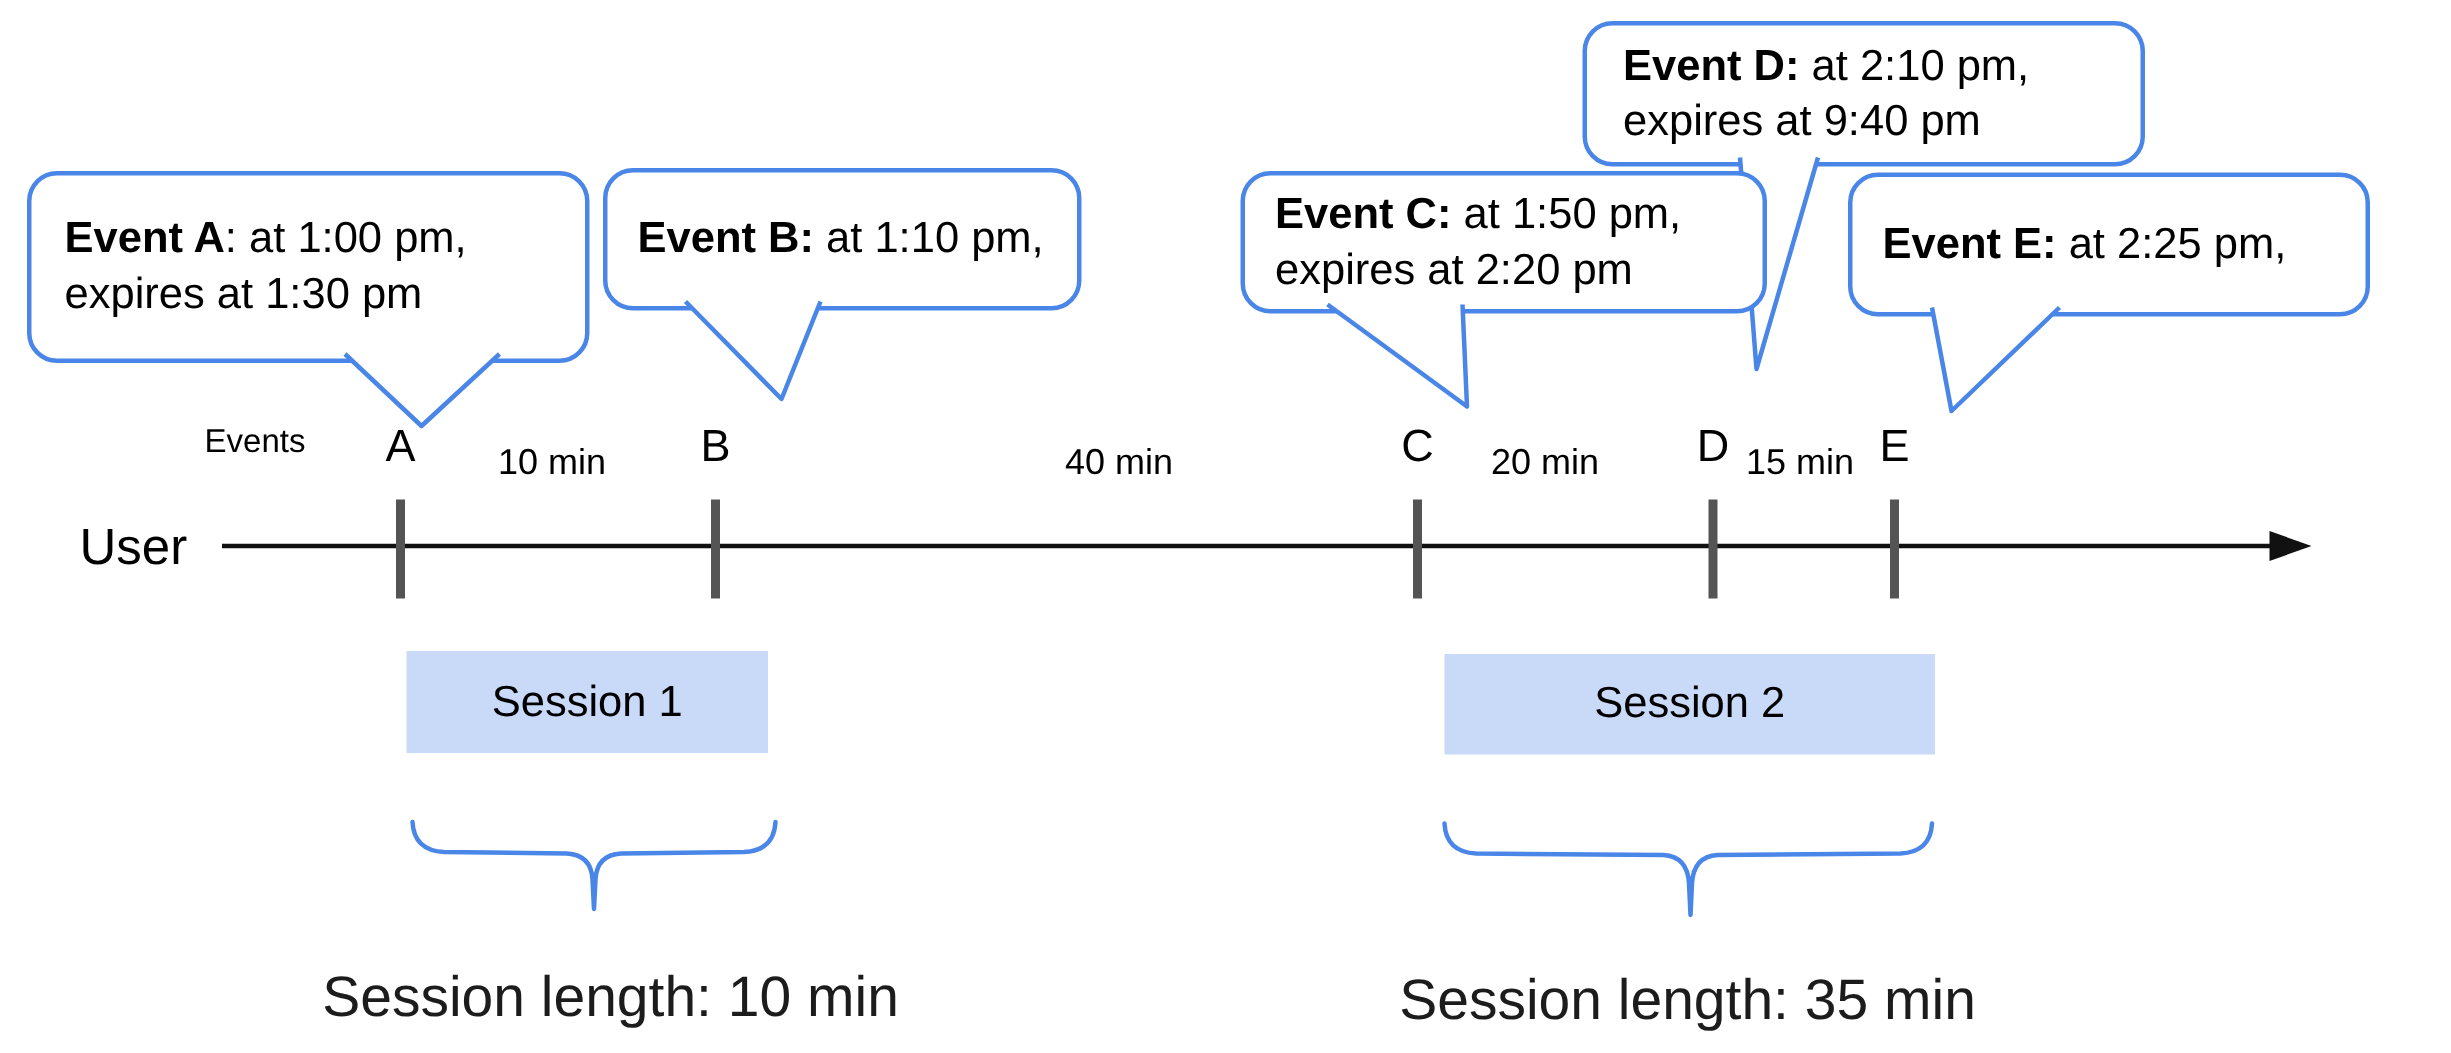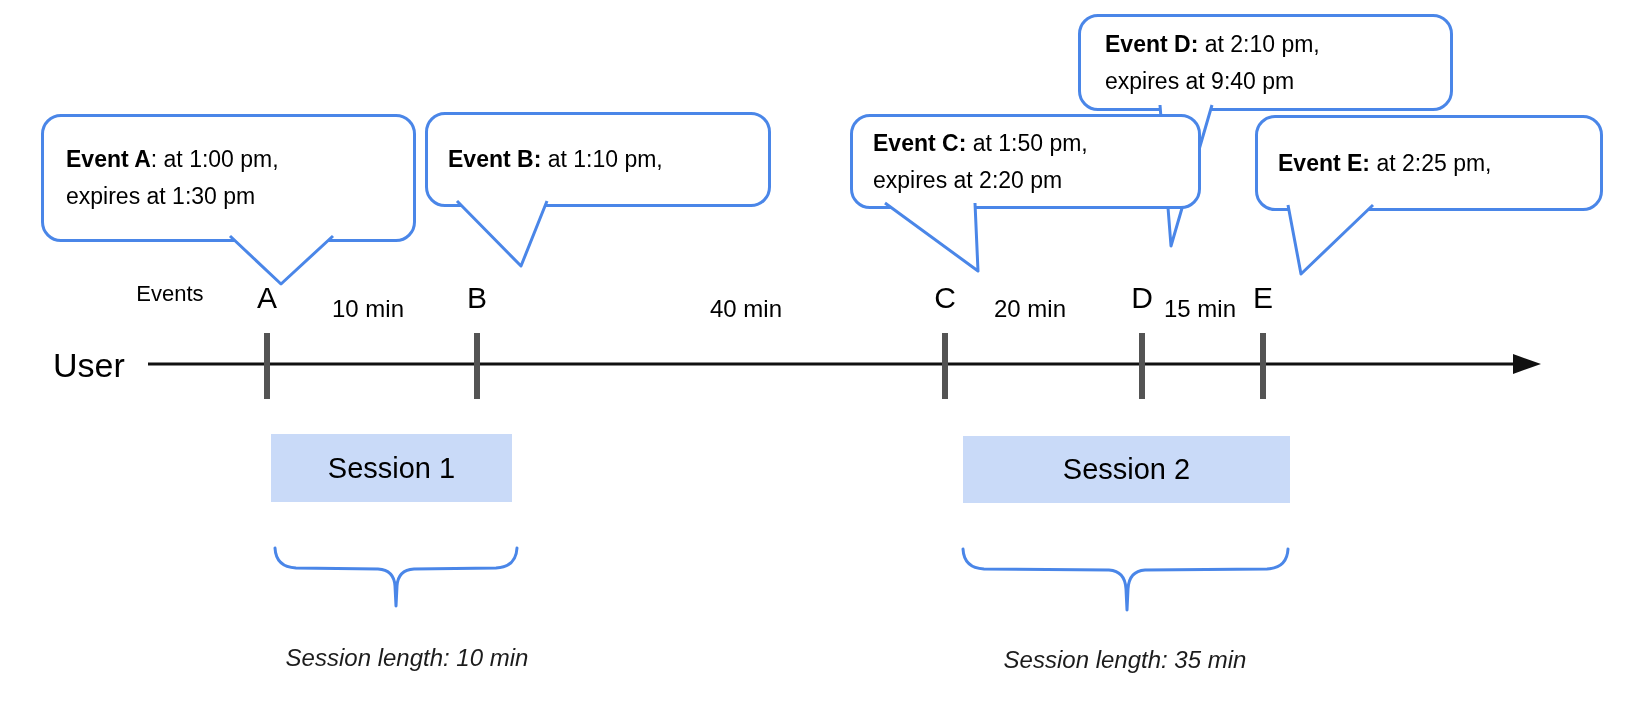--- a/index.html
+++ b/index.html
@@ -6,42 +6,42 @@
   .canvas{
     position:relative;width:1634px;height:702px;background:#ffffff;
     font-family:"Liberation Sans",sans-serif;color:#000;overflow:hidden;
   }
   .layer{position:absolute;left:0;top:0;pointer-events:none;}
   
   .bubble{
     position:absolute;box-sizing:border-box;background:#fff;
     border:3px solid #4a86e8;border-radius:20px;
     display:flex;flex-direction:column;justify-content:center;
-    padding:0 20px;font-size:23px;line-height:37px;white-space:nowrap;margin-left:23px;
+    padding:0 20px;font-size:29px;line-height:37px;white-space:nowrap;
   }
   .bubble .bold{font-weight:bold;}
   #bubble-a{left:18px;top:114px;width:375px;height:128px;padding-left:22px;}
-  #bubble-b{left:402px;top:112px;width:346px;height:95px;gap:33px;}
+  #bubble-b{left:402px;top:112px;width:319px;height:95px;gap:33px;}
   #bubble-c{left:827px;top:114px;width:351px;height:95px;}
   #bubble-d{left:1055px;top:14px;width:375px;height:97px;padding-left:24px;}
   #bubble-e{left:1232px;top:115px;width:348px;height:96px;}
   
   .rowlabel{position:absolute;font-size:22px;}
   #events-label{left:170px;top:281px;transform:translateX(-50%);}
   #user-label{left:53px;top:346px;font-size:34px;}
   .letter{position:absolute;top:281px;transform:translateX(-50%);font-size:30px;}
   .gap-label{position:absolute;top:295px;transform:translateX(-50%);font-size:24px;}
   
   .session{
     position:absolute;background:#c9daf8;display:flex;align-items:center;
     justify-content:center;font-size:29px;
   }
   #session-1{left:271px;top:434px;width:241px;height:68px;}
   #session-2{left:963px;top:436px;width:327px;height:67px;text-align:right;}
-  .length-label{position:absolute;transform:translateX(-50%);font-size:24px;color:#1c1c1c;font-style:italic;}
+  .length-label{position:absolute;transform:translateX(-50%);font-size:38px;color:#1c1c1c;}
   #length-1{left:407px;top:644px;}
   #length-2{left:1125px;top:646px;}
 </style>
 </head>
 <body>
 
 <div class="canvas">
 
   <svg class="layer" width="1634" height="702">
     <line x1="148" y1="364" x2="1518" y2="364" stroke="#111111" stroke-width="3"></line>

